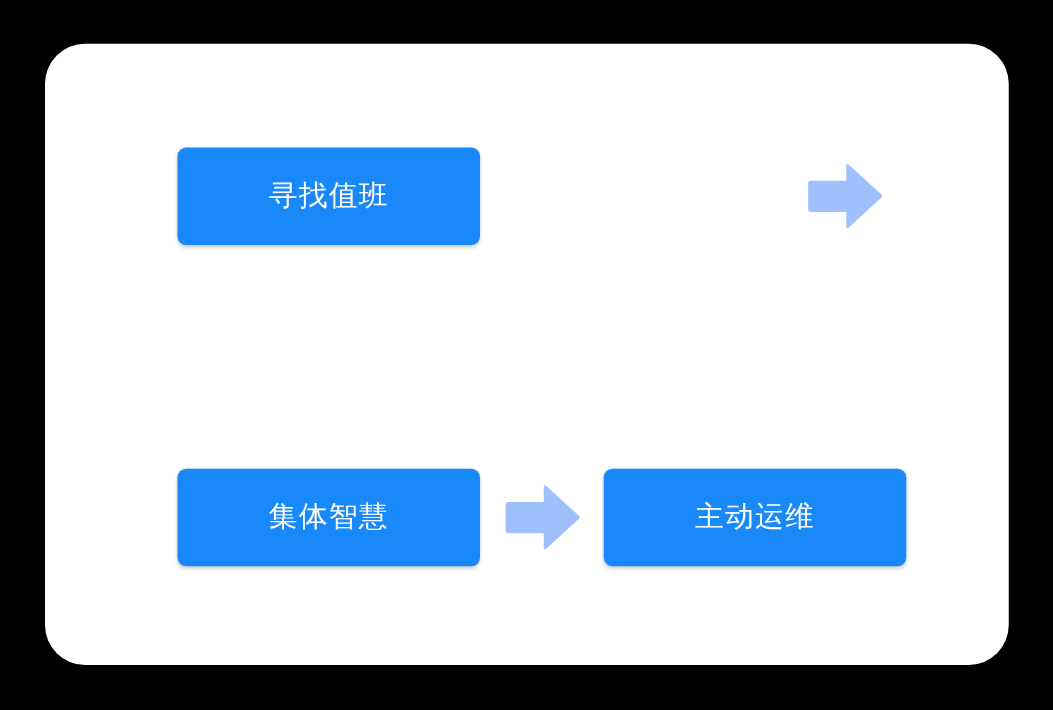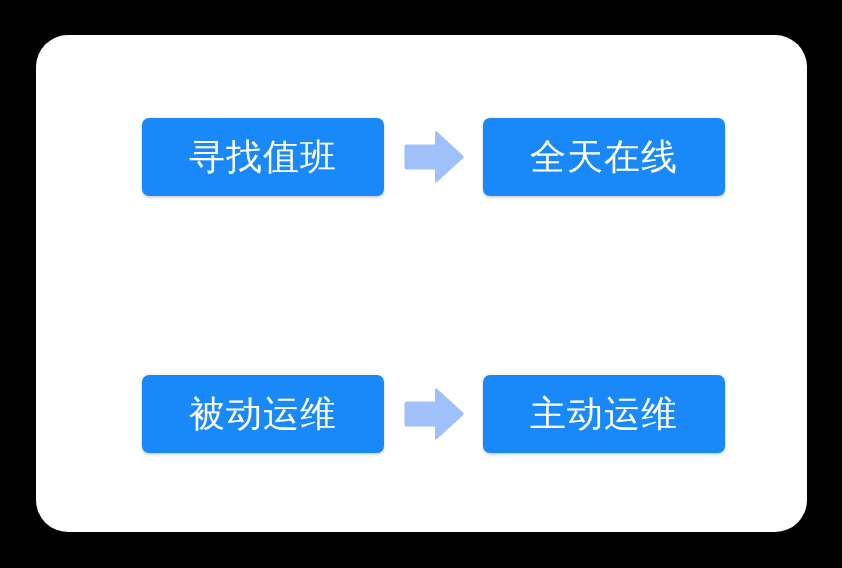--- a/index.html
+++ b/index.html
@@ -62,21 +62,21 @@
     display: flex;
     align-items: center;
     justify-content: center;
     box-shadow: 0 2px 3px rgba(0,0,0,0.16),
                 0 0 0 1px rgba(0,0,0,0.03);
     box-sizing: border-box;
   }
 
   .chip-label {
     color: #ffffff;
-    font-size: 36px;
+    font-size: 23px;
     line-height: 1;
     letter-spacing: 1px;
     font-weight: 400;
     white-space: nowrap;
     font-family: "DejaVu Sans", "Liberation Sans", sans-serif;
   }
 
   .arrow-cell {
     width: 99px;
     height: 78px;
@@ -100,29 +100,26 @@
 
       <div class="row row-0">
         <div class="chip">
           <span class="chip-label">寻找值班</span>
         </div>
         <div class="arrow-cell">
           <svg class="arrow-svg" viewBox="0 0 62 54" xmlns="http://www.w3.org/2000/svg" aria-hidden="true">
             <path d="M1.5 16.5 Q1.5 14.5 3.5 14.5 L32 14.5 L32 2.5 Q32 0.5 33.8 1.6 L60 25.4 Q61.5 26.8 60 28.2 L33.8 52.2 Q32 53.4 32 51.2 L32 39.5 L3.5 39.5 Q1.5 39.5 1.5 37.5 Z" fill="#9fc0fa"></path>
           </svg>
         </div>
-        <div class="chip">
-          <span class="chip-label">全天在线</span>
-        </div>
       </div>
 
 
       <div class="row row-2">
         <div class="chip">
-          <span class="chip-label">被动运维</span>
+          <span class="chip-label">集体智慧</span>
         </div>
         <div class="arrow-cell">
           <svg class="arrow-svg" viewBox="0 0 62 54" xmlns="http://www.w3.org/2000/svg" aria-hidden="true">
             <path d="M1.5 16.5 Q1.5 14.5 3.5 14.5 L32 14.5 L32 2.5 Q32 0.5 33.8 1.6 L60 25.4 Q61.5 26.8 60 28.2 L33.8 52.2 Q32 53.4 32 51.2 L32 39.5 L3.5 39.5 Q1.5 39.5 1.5 37.5 Z" fill="#9fc0fa"></path>
           </svg>
         </div>
         <div class="chip">
           <span class="chip-label">主动运维</span>
         </div>
       </div>

